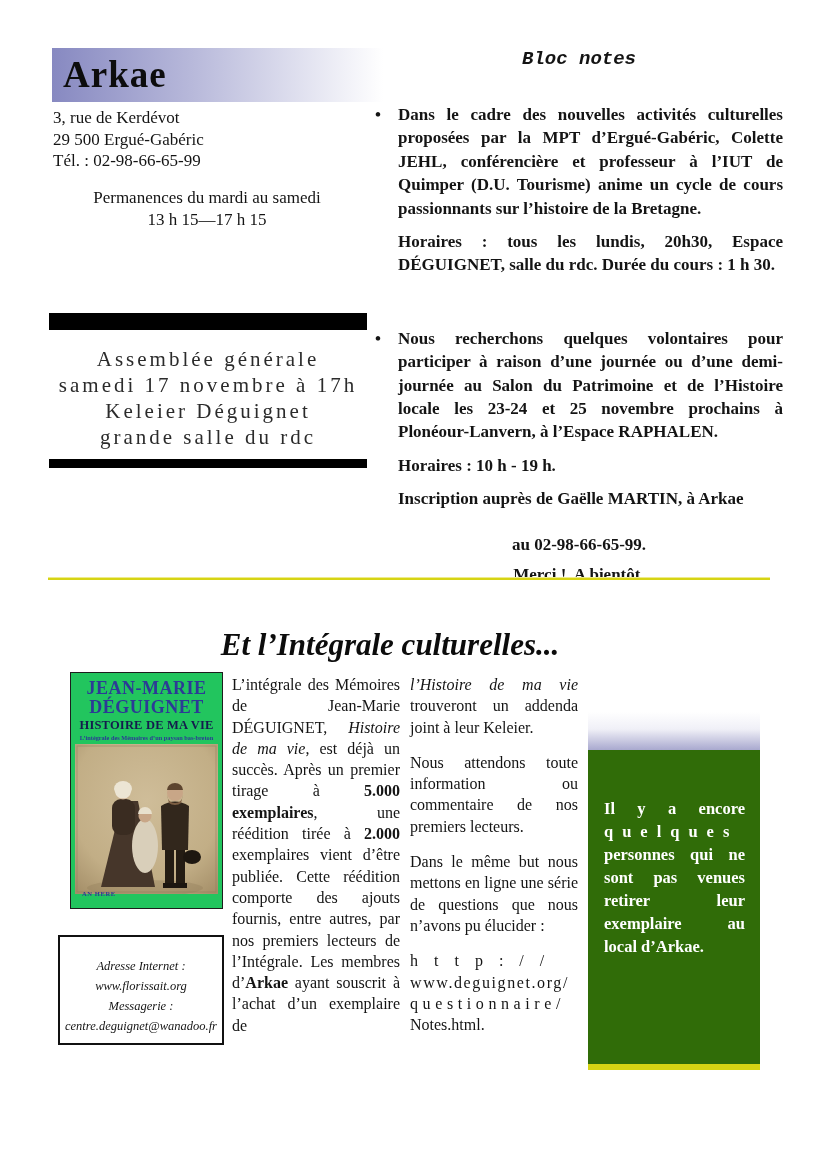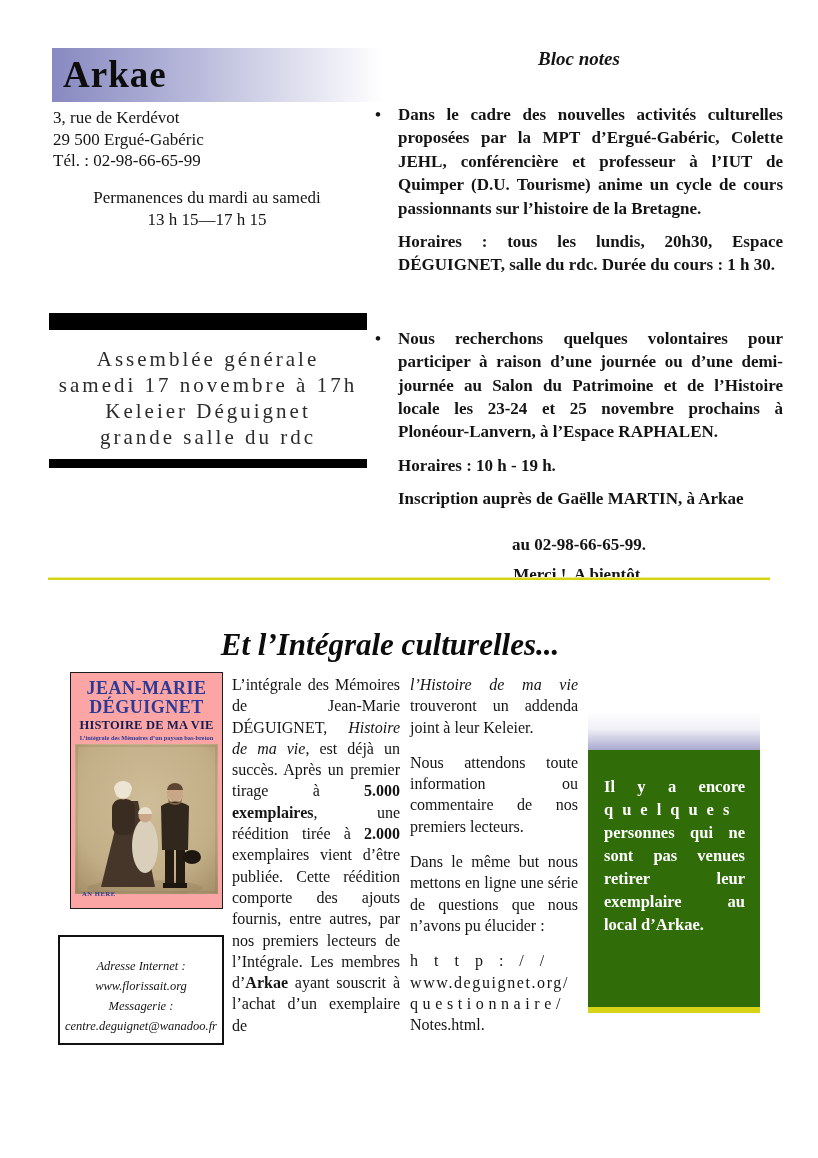--- a/index.html
+++ b/index.html
@@ -20,39 +20,39 @@
   
   .ag{position:absolute;left:49px;top:313px;width:318px;}
   .ag .bar-top{height:17px;background:#000;}
   .ag .bar-bot{height:9px;background:#000;}
   .ag .ag-text{padding:16px 0 9px;text-align:center;letter-spacing:3px;
                font-size:21px;line-height:26px;color:#2b2b2b;}
   .ag .ag-bold{font-weight:bold;color:#101010;}
 
   
   .bloc{position:absolute;left:375px;top:48px;width:408px;}
-  .bloc-title{text-align:center;font-weight:bold;font-style:italic;font-size:19px;line-height:22px;}
+  .bloc-title{text-align:center;font-weight:bold;font-style:italic;font-size:19px;line-height:22px;font-family:Liberation Mono, monospace;}
   .bullet{display:flex;margin-top:33px;}
   .bullet.second{margin-top:40px;}
   .bullet .dot{width:23px;font-weight:bold;font-size:17px;line-height:23.4px;}
   .bullet .btext{flex:1;}
   .bullet p{margin:0 0 10px;text-align:justify;font-weight:bold;font-size:17px;line-height:23.4px;}
   .center-line{text-align:center;font-weight:bold;font-size:17px;line-height:23.4px;white-space:pre-wrap;}
   .center-line.m1{margin-top:12px;}
   .center-line.m2{margin-top:7px;}
 
   .divider{position:absolute;left:48px;top:577px;width:722px;height:3px;
            background:#d6d414;border-top:1px solid #eeeb8a;box-sizing:border-box;}
 
   .section-title{position:absolute;left:0;top:599px;width:780px;text-align:center;
                  font-size:31px;line-height:40px;font-weight:bold;font-style:italic;color:#0c0c0c;}
 
   
   .cover{position:absolute;left:70px;top:672px;width:153px;height:237px;
-         background:#fca5a5;border:1px solid #1d1d1d;box-sizing:border-box;
+         background:#22c55e;border:1px solid #1d1d1d;box-sizing:border-box;
          padding:6px 4px 0;text-align:center;}
   .cover .t1{font-size:18px;font-weight:bold;color:#2c3a96;line-height:19px;letter-spacing:0.5px;}
   .cover .t3{font-size:12.5px;font-weight:bold;color:#141b4d;line-height:14px;margin-top:1px;letter-spacing:0.2px;}
   .cover .sub{font-size:6.3px;font-weight:bold;color:#2c3a96;margin-top:2px;line-height:7px;}
   .cover svg{display:block;margin:3px auto 0;}
   .cover .pub{position:absolute;left:11px;bottom:11px;font-size:6.5px;font-weight:bold;
               color:#2c3a96;letter-spacing:0.6px;}
 
   
   .col{position:absolute;top:674px;width:168px;font-size:16px;line-height:21.3px;text-align:justify;}
@@ -69,21 +69,21 @@
   .url .u3{letter-spacing:4.6px;}
 
   
   .abox{position:absolute;left:58px;top:935px;width:166px;height:110px;border:2px solid #111;
         box-sizing:border-box;text-align:center;font-style:italic;font-size:12.5px;
         line-height:20px;padding-top:19px;}
 
   
   .sidebar{position:absolute;left:588px;top:712px;width:172px;}
   .sb-grad{height:38px;background:linear-gradient(to bottom,#ffffff 0%,#f0f0f7 45%,#a9a9cf 100%);}
-  .sb-green{height:257px;background:#306c08;box-sizing:border-box;padding:25px 15px 0 16px;}
+  .sb-green{height:314px;background:#306c08;box-sizing:border-box;padding:47px 15px 0 16px;}
   .gline{color:#ffffff;font-weight:bold;font-size:16.5px;line-height:23px;
          text-align:justify;text-align-last:justify;}
   .gline.spread{letter-spacing:9px;text-align-last:left;}
   .gline.last{text-align-last:left;}
   .sb-yellow{height:6px;background:#d6d414;}
 </style>
 </head>
 <body>
 
 <div id="page">

